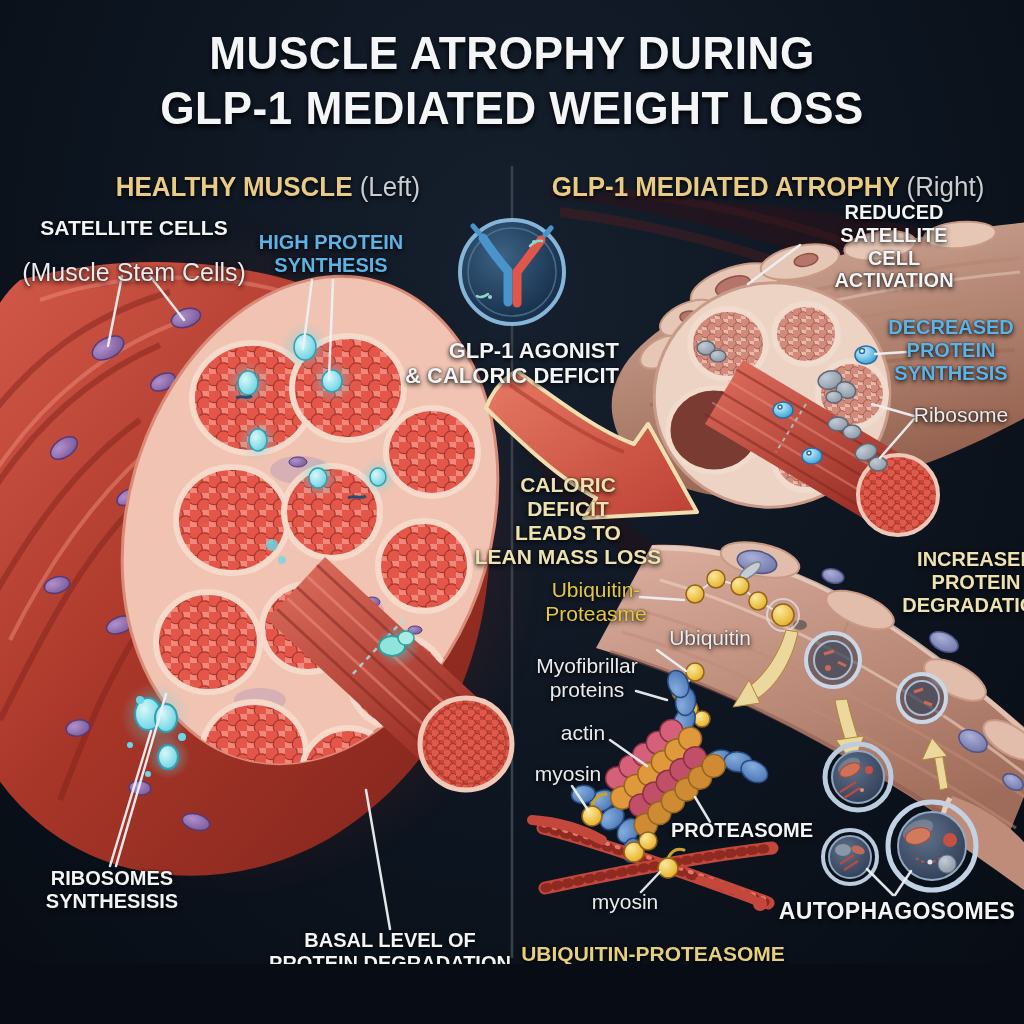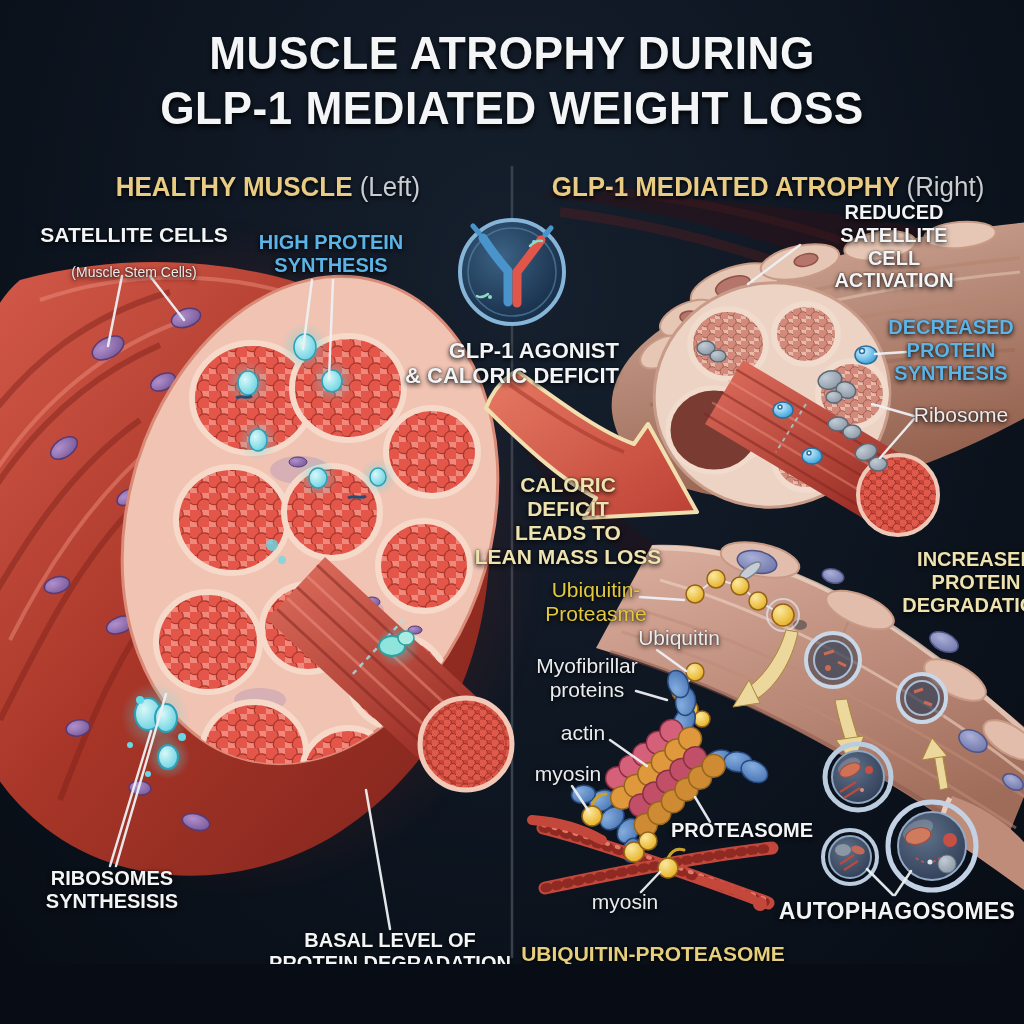--- a/index.html
+++ b/index.html
@@ -23,21 +23,21 @@
     transform:translate(-50%,-50%) scaleX(.96);text-shadow:0 2px 4px rgba(0,0,0,.9);}
   .hdr .gold{color:#e9cb84;}
   .hdr .side{color:#c9cdd2;font-weight:400;}
   .w-b{color:#f2f4f6;font-weight:bold;font-size:20px;}
   .w-b.big{font-size:23px;letter-spacing:.3px;}
   .w-r{color:#e9ebee;font-weight:400;font-size:21px;}
   .blue{color:#5cb3e6;font-weight:bold;font-size:20px;}
   .cream{color:#eee2ae;font-weight:bold;font-size:21px;margin-left:32px;}
   .gold-b{color:#e6cf7c;font-weight:bold;font-size:21px;}
   .ytag{color:#e3c83f;font-weight:400;font-size:21px;}
-  .sat-sub{font-weight:400;font-size:14px;color:#e9ebee;}
+  .sat-sub{font-weight:400;font-size:25px;color:#e9ebee;}
   .sat-main{font-weight:bold;font-size:21px;color:#f2f4f6;}
 </style>
 </head>
 <body>
 
 <div class="stage">
 
 <svg width="1024" height="1024" viewBox="0 0 1024 1024">
   <defs>
     <radialGradient id="redGlow">
@@ -573,21 +573,21 @@
 
 <div class="lbl w-r" style="left:961px;top:415px;">Ribosome</div>
 
 <div class="lbl cream" style="left:944px;top:582px;font-size:20px;">INCREASED
 PROTEIN
 DEGRADATION</div>
 
 <div class="lbl ytag" style="left:596px;top:602px;">Ubiquitin-
 Proteasme</div>
 
-<div class="lbl w-r" style="left:655px;top:638px;padding-left:48px;">Ubiquitin</div>
+<div class="lbl w-r" style="left:686px;top:638px;padding-left:48px;">Ubiquitin</div>
 
 <div class="lbl w-r" style="left:587px;top:678px;">Myofibrillar
 proteins</div>
 
 <div class="lbl w-r" style="left:583px;top:733px;">actin</div>
 
 <div class="lbl w-r" style="left:568px;top:774px;">myosin</div>
 
 <div class="lbl w-b" style="left:742px;top:830px;">PROTEASOME</div>
 

